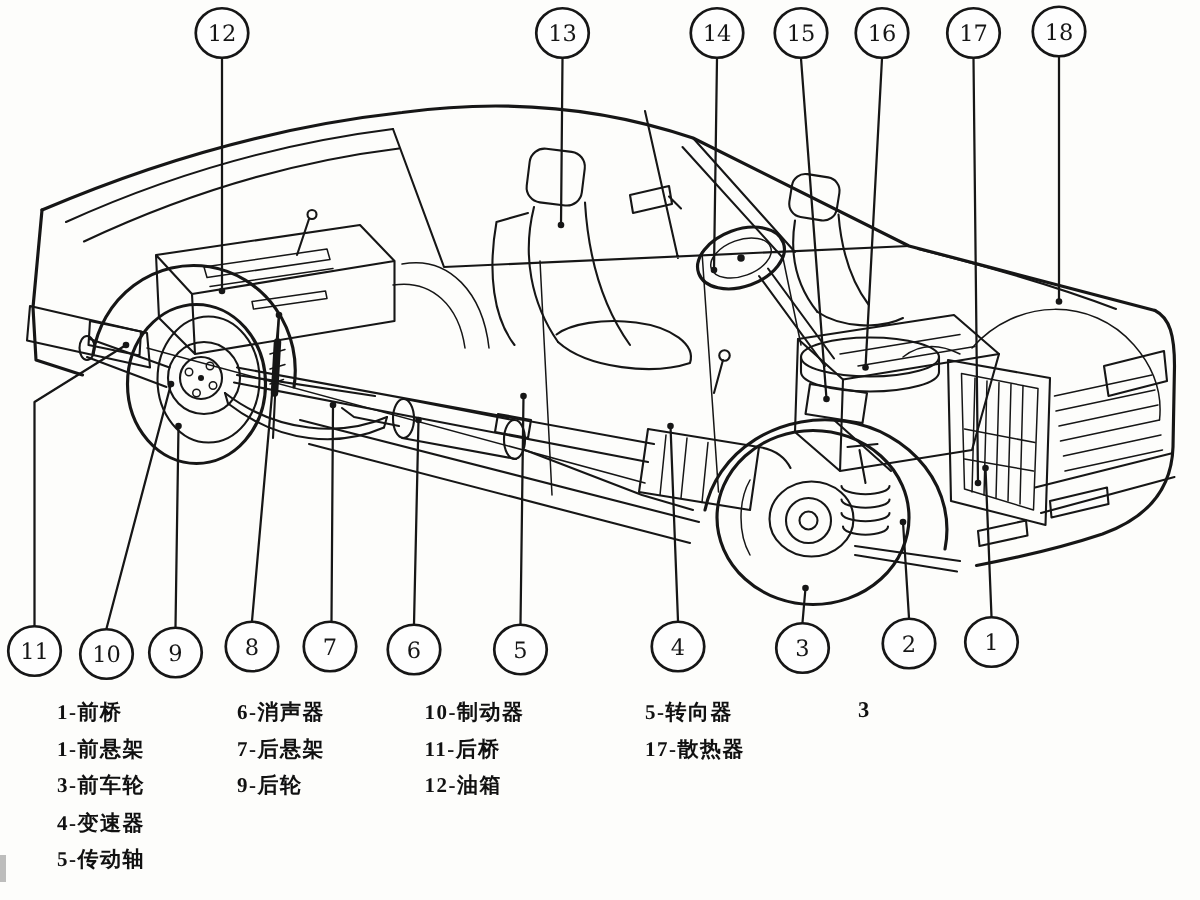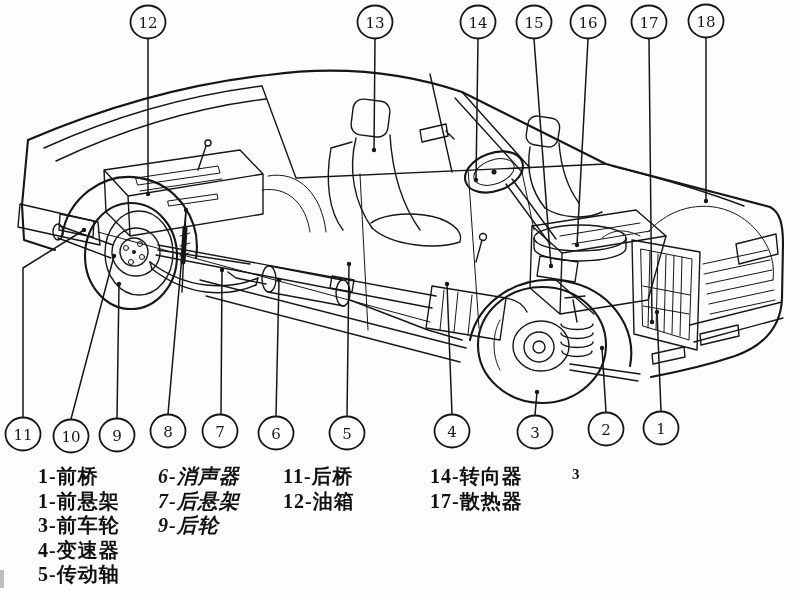--- a/index.html
+++ b/index.html
@@ -20,21 +20,21 @@
   .leader{stroke-width:1.5}
   .dot{fill:#161616;stroke:none}
   .bubble{fill:#fefefe;stroke:#161616;stroke-width:1.8}
   .bubble-num{
     font-family:"DejaVu Serif","Liberation Serif",serif;
     font-size:15px;fill:#161616;stroke:none;text-anchor:middle;
   }
   .legend{position:absolute;left:0;top:464px;width:800px;height:136px;}
   .legend-col{position:absolute;top:0;white-space:nowrap;}
   .legend-item{
-    font-size:20px;line-height:24.6px;font-weight:600;letter-spacing:1px;
+    font-size:14px;line-height:24.6px;font-weight:600;letter-spacing:1px;
   }
   .legend-item.indent{padding-left:17px;}
   .fig-note{
     position:absolute;left:572px;top:466px;font-size:15px;font-weight:600;
   }
   .speck{
     position:absolute;left:0;top:570px;width:4px;height:18px;
     background:#888;opacity:.55;
   }
 </style>
@@ -301,30 +301,31 @@
     </svg>
 
   <div id="legend" class="legend">
       <div class="legend-col" style="left: 38px;">
         <div class="legend-item">1-前桥</div>
         <div class="legend-item">1-前悬架</div>
         <div class="legend-item">3-前车轮</div>
         <div class="legend-item">4-变速器</div>
         <div class="legend-item">5-传动轴</div>
       </div>
-      <div class="legend-col" style="left: 158px; font-style: italic;">
+      <div class="legend-col" style="left: 158px;">
         <div class="legend-item">6-消声器</div>
         <div class="legend-item">7-后悬架</div>
         <div class="legend-item">9-后轮</div>
       </div>
       <div class="legend-col" style="left: 283px;">
+        <div class="legend-item">10-制动器</div>
         <div class="legend-item">11-后桥</div>
         <div class="legend-item">12-油箱</div>
       </div>
       <div class="legend-col" style="left: 430px;">
-        <div class="legend-item">14-转向器</div>
+        <div class="legend-item">5-转向器</div>
         <div class="legend-item">17-散热器</div>
       </div>
     </div>
 
   <div class="fig-note">3</div>
   <div class="speck"></div>
 </div>
 
 </body></html>

